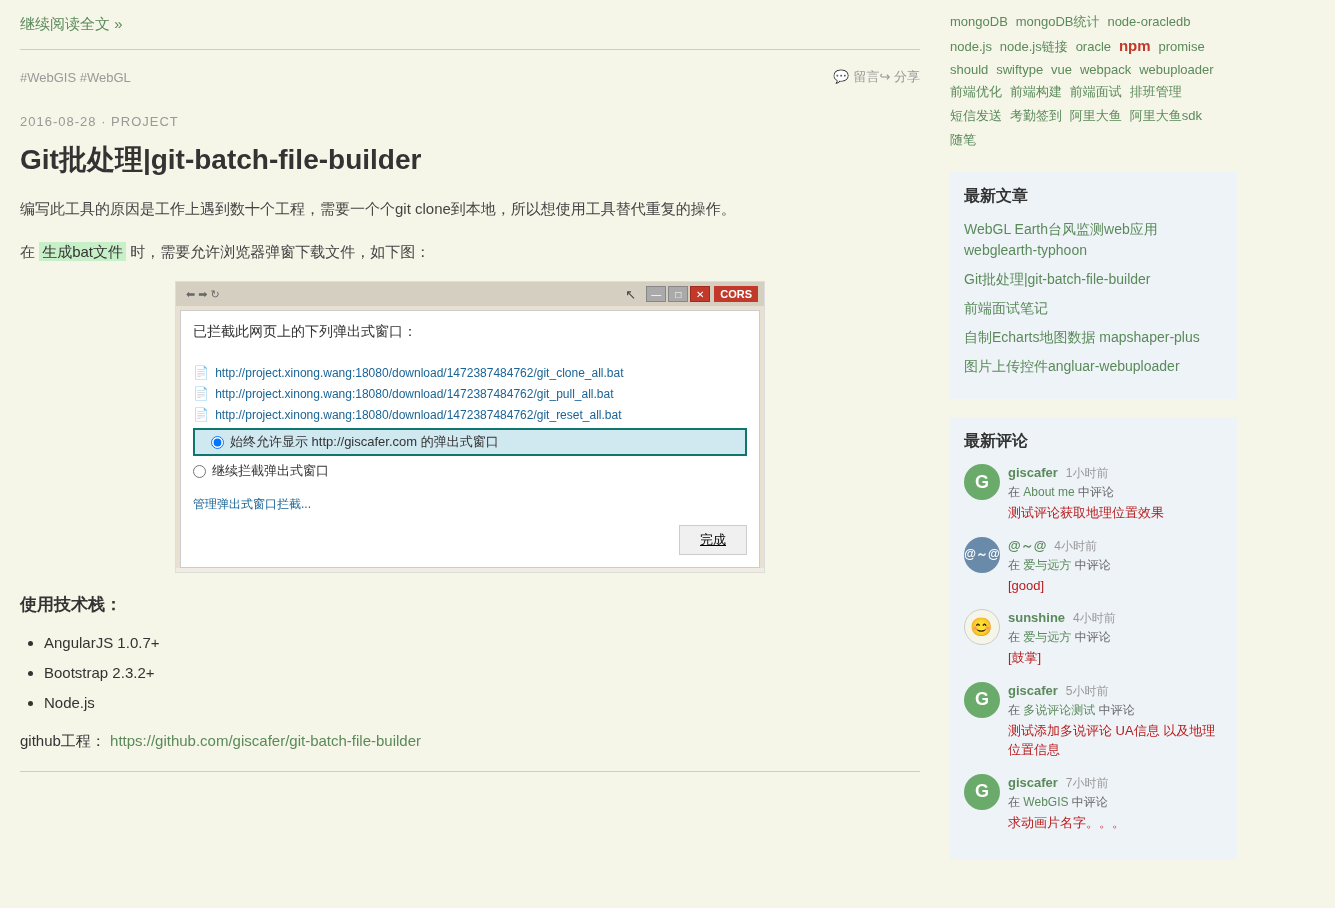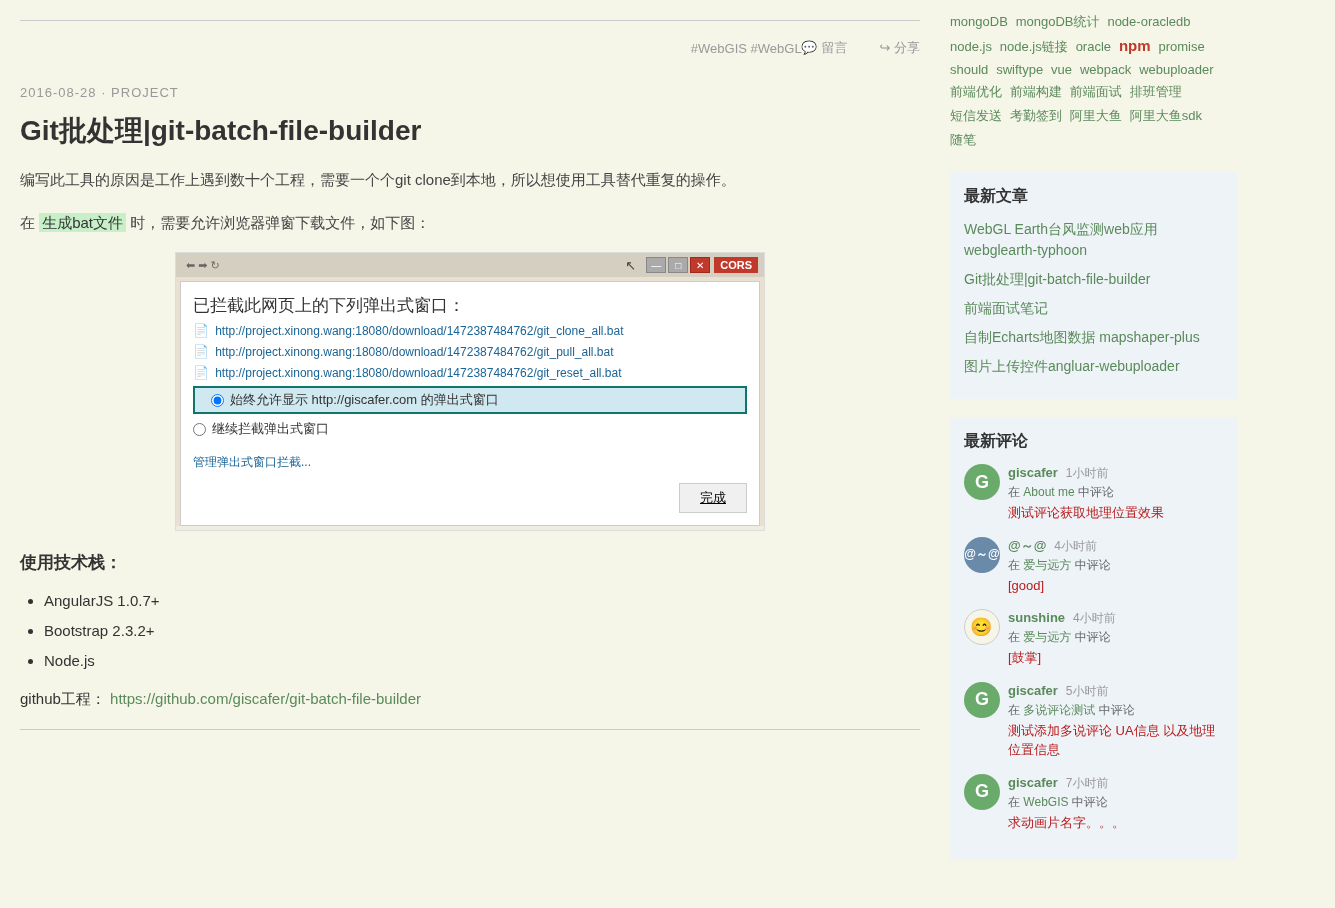--- a/index.html
+++ b/index.html
@@ -38,28 +38,28 @@
     }
 
     .divider {
       border: none;
       border-top: 1px solid #ccc;
       margin: 10px 0;
     }
 
     .post-tags-bar {
       display: flex;
-      justify-content: flex-end;
+      justify-content: space-between;
       align-items: center;
       padding: 8px 0;
       color: #999;
       font-size: 13px;
     }
     .post-tags { color: #999; }
-    .post-actions { display: flex; gap: 32px; color: #999; }
+    .post-actions { display: flex; gap: 0; color: #999; }
     .post-actions span { cursor: pointer; }
 
     .article-section {
       margin-top: 20px;
     }
     .article-meta {
       color: #999;
       font-size: 13px;
       margin-bottom: 10px;
       letter-spacing: 1px;
@@ -148,23 +148,23 @@
     .popup-dialog {
       background: white;
       border: 1px solid #ccc;
       margin: 4px;
       padding: 12px;
       font-size: 13px;
       color: #333;
     }
 
     .popup-title {
-      margin-bottom: 6px;
-      color: #333;
-      font-size: 17px;
+      margin-bottom: 24px;
+      color: #333;
+      font-size: 14px;
     }
 
     .download-item {
       display: flex;
       align-items: center;
       margin: 6px 0;
       color: #1a6496;
       font-size: 12px;
     }
     .download-item .file-icon {
@@ -328,20 +328,23 @@
       border-top: 1px solid #ccc;
       margin-top: 20px;
     }
   </style>
 </head>
 <body>
 
 <div class="page-wrapper">
   <div class="main-content">
 
+    <div class="continue-read">
+      <a href="#">继续阅读全文 »</a>
+    </div>
 
     <hr class="divider">
 
     <div class="post-tags-bar">
       <div class="post-tags">#WebGIS  #WebGL</div>
       <div class="post-actions">
         <span>
           <span>💬 </span>
           <span>留言</span>
         </span>

